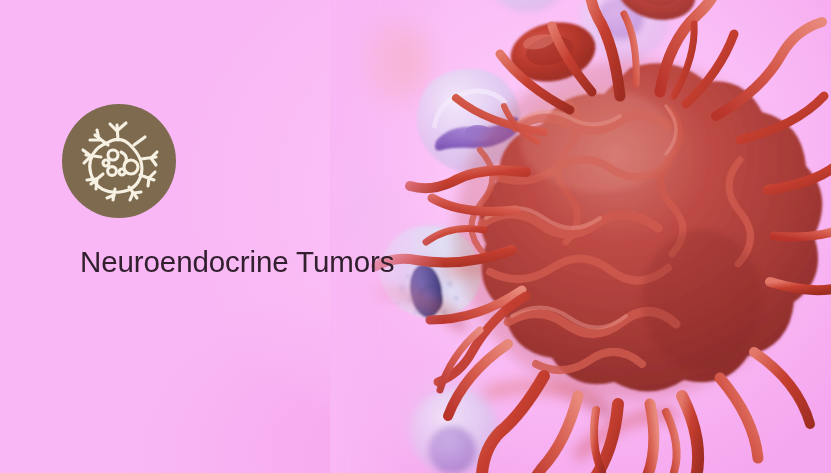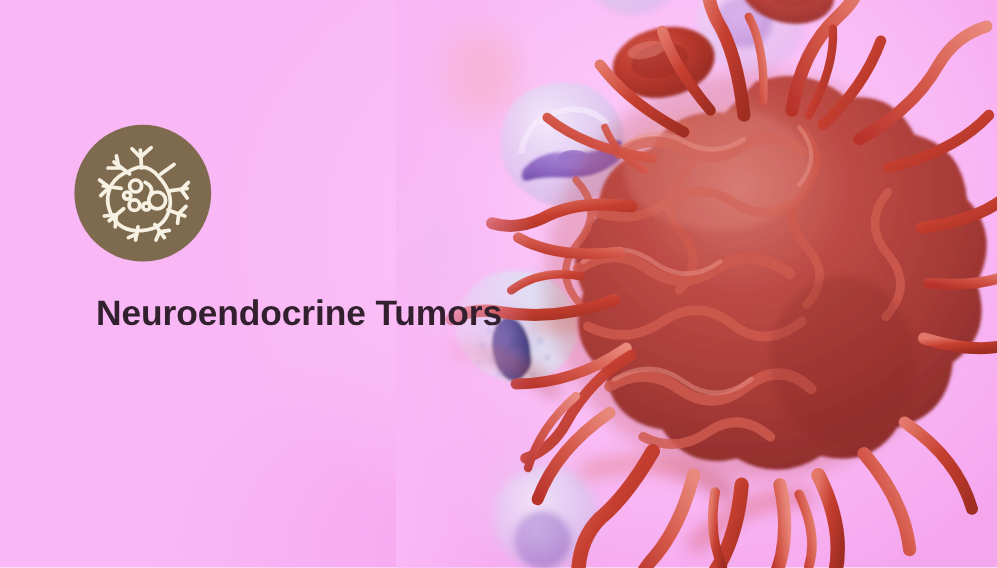--- a/index.html
+++ b/index.html
@@ -59,21 +59,21 @@
   .hl-line{
     display:block;
     font-size:29px;
     line-height:33px;
     font-weight:300;
     letter-spacing:0.1px;
     color:#4a3348;
     white-space:nowrap;
   }
   .hl-line.bold{
-    font-weight:700;
+    font-weight:400;
     font-size:29.5px;
     letter-spacing:-0.1px;
     color:#32202f;
     margin-top:2px;
   }
 </style>
 </head>
 <body>
 
 <div class="banner">

